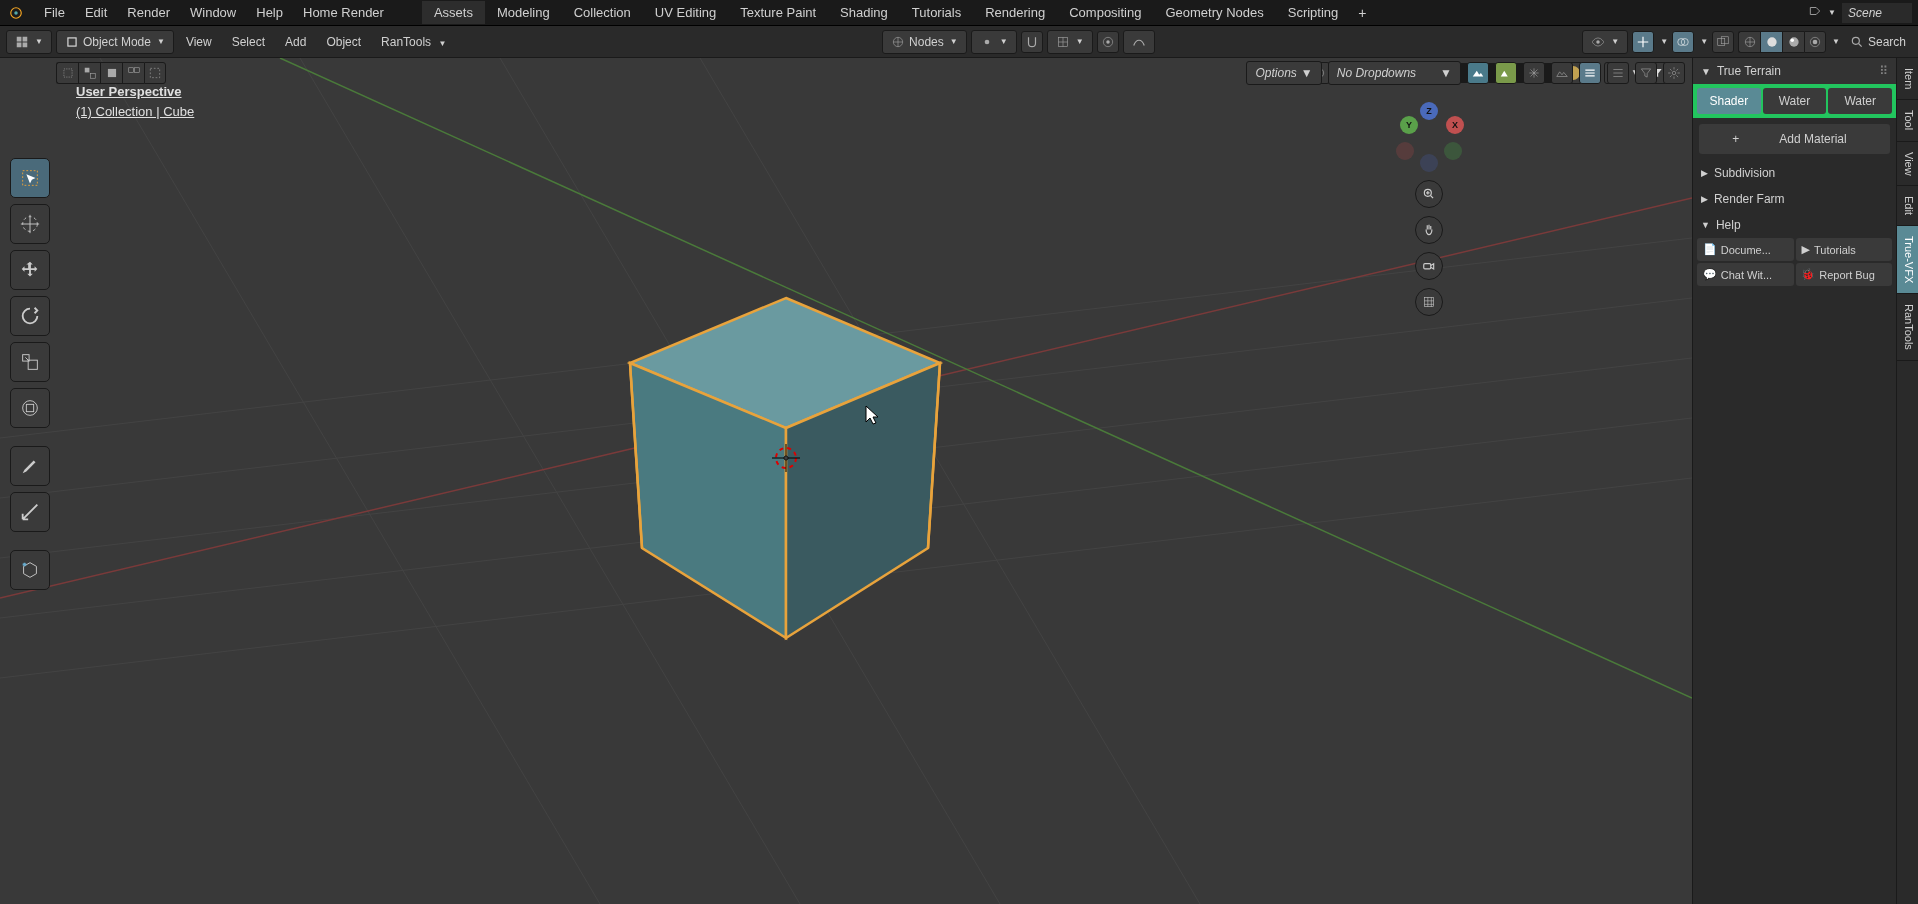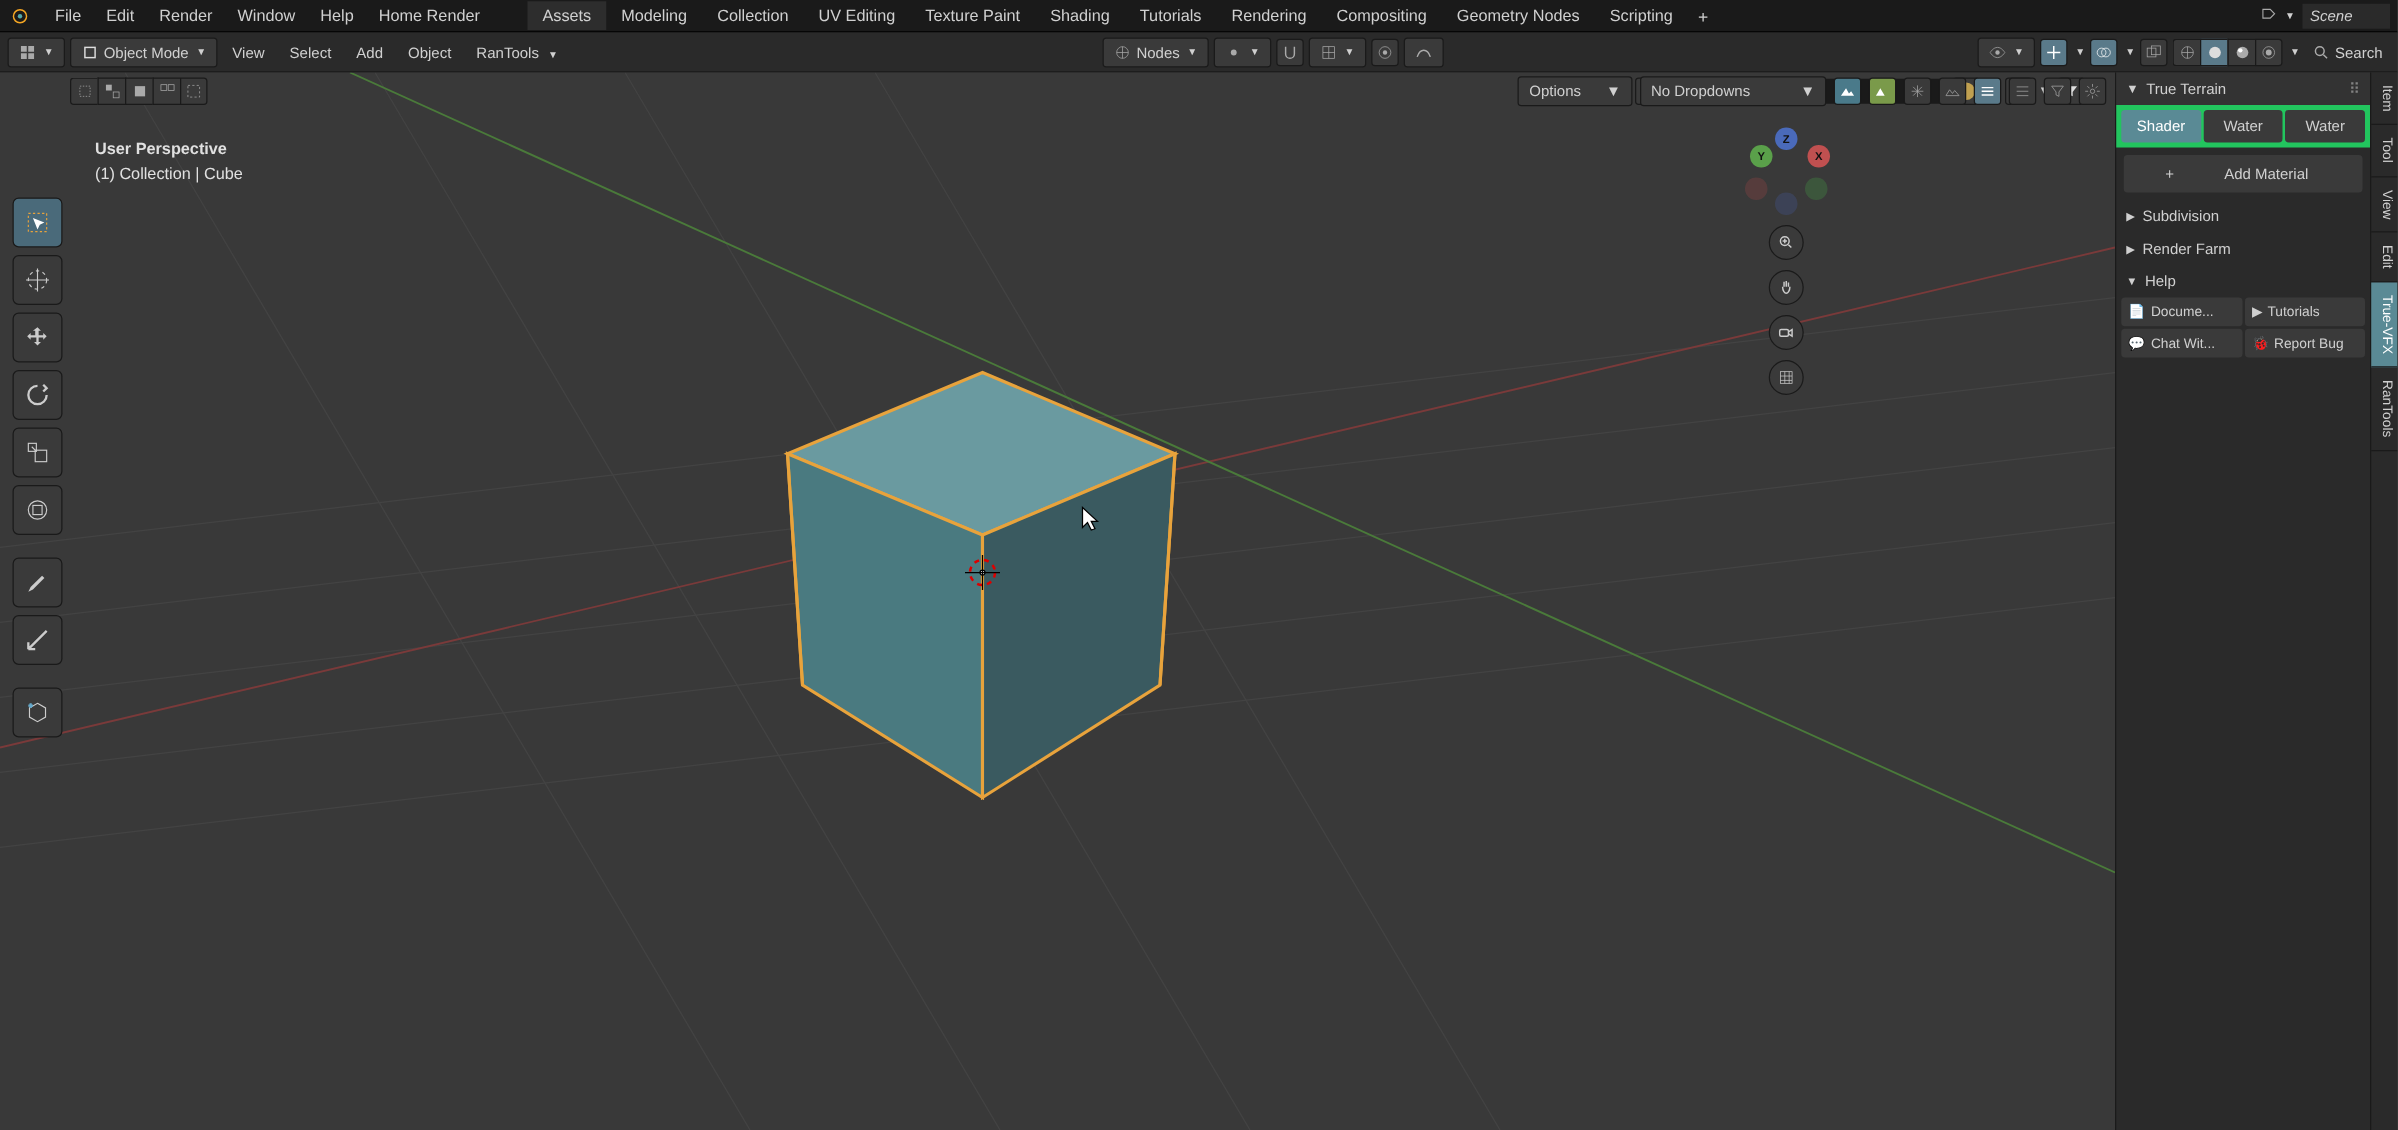--- a/index.html
+++ b/index.html
@@ -35,21 +35,21 @@
 .main-area { display: flex; height: calc(904px - 26px - 32px); }
 .left-toolbar { width: 52px; background: transparent; padding: 6px; display: flex; flex-direction: column; gap: 6px; position:absolute; left:4px; top:94px; z-index:10;}
 .left-toolbar .tool-btn { width: 40px; height: 40px; background: #3a3a3a; border: 1px solid #1a1a1a; border-radius: 5px; cursor: pointer; display:flex; align-items:center; justify-content:center;}
 .left-toolbar .tool-btn.active { background: #4a6a7a; }
 
 
 .viewport { flex: 1; position: relative; background: #393939; overflow: hidden; }
 .viewport-header { position: absolute; top: 0; left: 0; right: 0; height: 30px; display: flex; align-items: center; padding: 0 8px; gap:4px; z-index:5;}
 .viewport-header .mode-btns { display:flex; margin-left: 48px;}
 .viewport-header .flex-spacer { flex: 1; }
-.viewport-info { position: absolute; top: 51px; left: 76px; font-size: 13px; color: #e0e0e0; line-height: 1.5; z-index:5;}
+.viewport-info { position: absolute; top: 24px; left: 76px; font-size: 13px; color: #e0e0e0; line-height: 1.5; z-index:5;text-decoration:underline;}
 
 
 .viewport-gizmos { position: absolute; right: 228px; top: 44px; display: flex; flex-direction: column; gap: 8px; align-items: center; z-index:5;}
 .nav-gizmo { width: 70px; height: 70px; position: relative; }
 .nav-gizmo .ball { position: absolute; width: 18px; height: 18px; border-radius: 50%; display:flex; align-items:center; justify-content:center; font-size:9px; font-weight:bold; color:#111;}
 .gizmo-btn { width: 28px; height: 28px; background: #3a3a3a; border-radius: 50%; border:1px solid #1a1a1a; cursor:pointer; display:flex; align-items:center; justify-content:center;}
 
 
 .viewport-canvas { position: absolute; inset: 0; }
 
@@ -67,21 +67,21 @@
 .help-buttons { display:grid; grid-template-columns: 1fr 1fr; gap:2px; padding: 0 4px 6px; }
 .help-btn { background:#3a3a3a; padding:5px 6px; border-radius:3px; cursor:pointer; font-size:11px; display:flex; align-items:center; gap:4px; overflow:hidden; white-space:nowrap;}
 
 
 .right-vtabs { width: 22px; background: #2a2a2a; border-left:1px solid #1a1a1a; display:flex; flex-direction:column; }
 .right-vtabs .vtab { writing-mode: vertical-rl; padding: 10px 3px; cursor:pointer; font-size:11px; text-align:center; border-bottom:1px solid #1a1a1a; }
 .right-vtabs .vtab.active { background:#5a8a95; color:#fff; }
 
 
 .options-row { position:absolute; top:0px; right:1px; height:30px; display:flex; align-items:center; gap:6px; padding: 0 6px; z-index:5;}
-.opt-dd { background:#3a3a3a; border:1px solid #1a1a1a; border-radius:3px; padding:4px 8px; cursor:pointer; display:flex; align-items:flex-end; gap:20px; font-size:12px;}
+.opt-dd { background:#3a3a3a; border:1px solid #1a1a1a; border-radius:3px; padding:4px 8px; cursor:pointer; display:flex; align-items:flex-end; gap:4px; font-size:12px;font-style:italic;}
 
 svg.ic { width:14px; height:14px; }
 .dot { width:14px; height:14px; border-radius:50%; display:inline-block;}
 </style>
 </head>
 <body>
 
 <div class="top-menubar">
   <span class="logo">
     <svg class="ic" viewBox="0 0 24 24">

